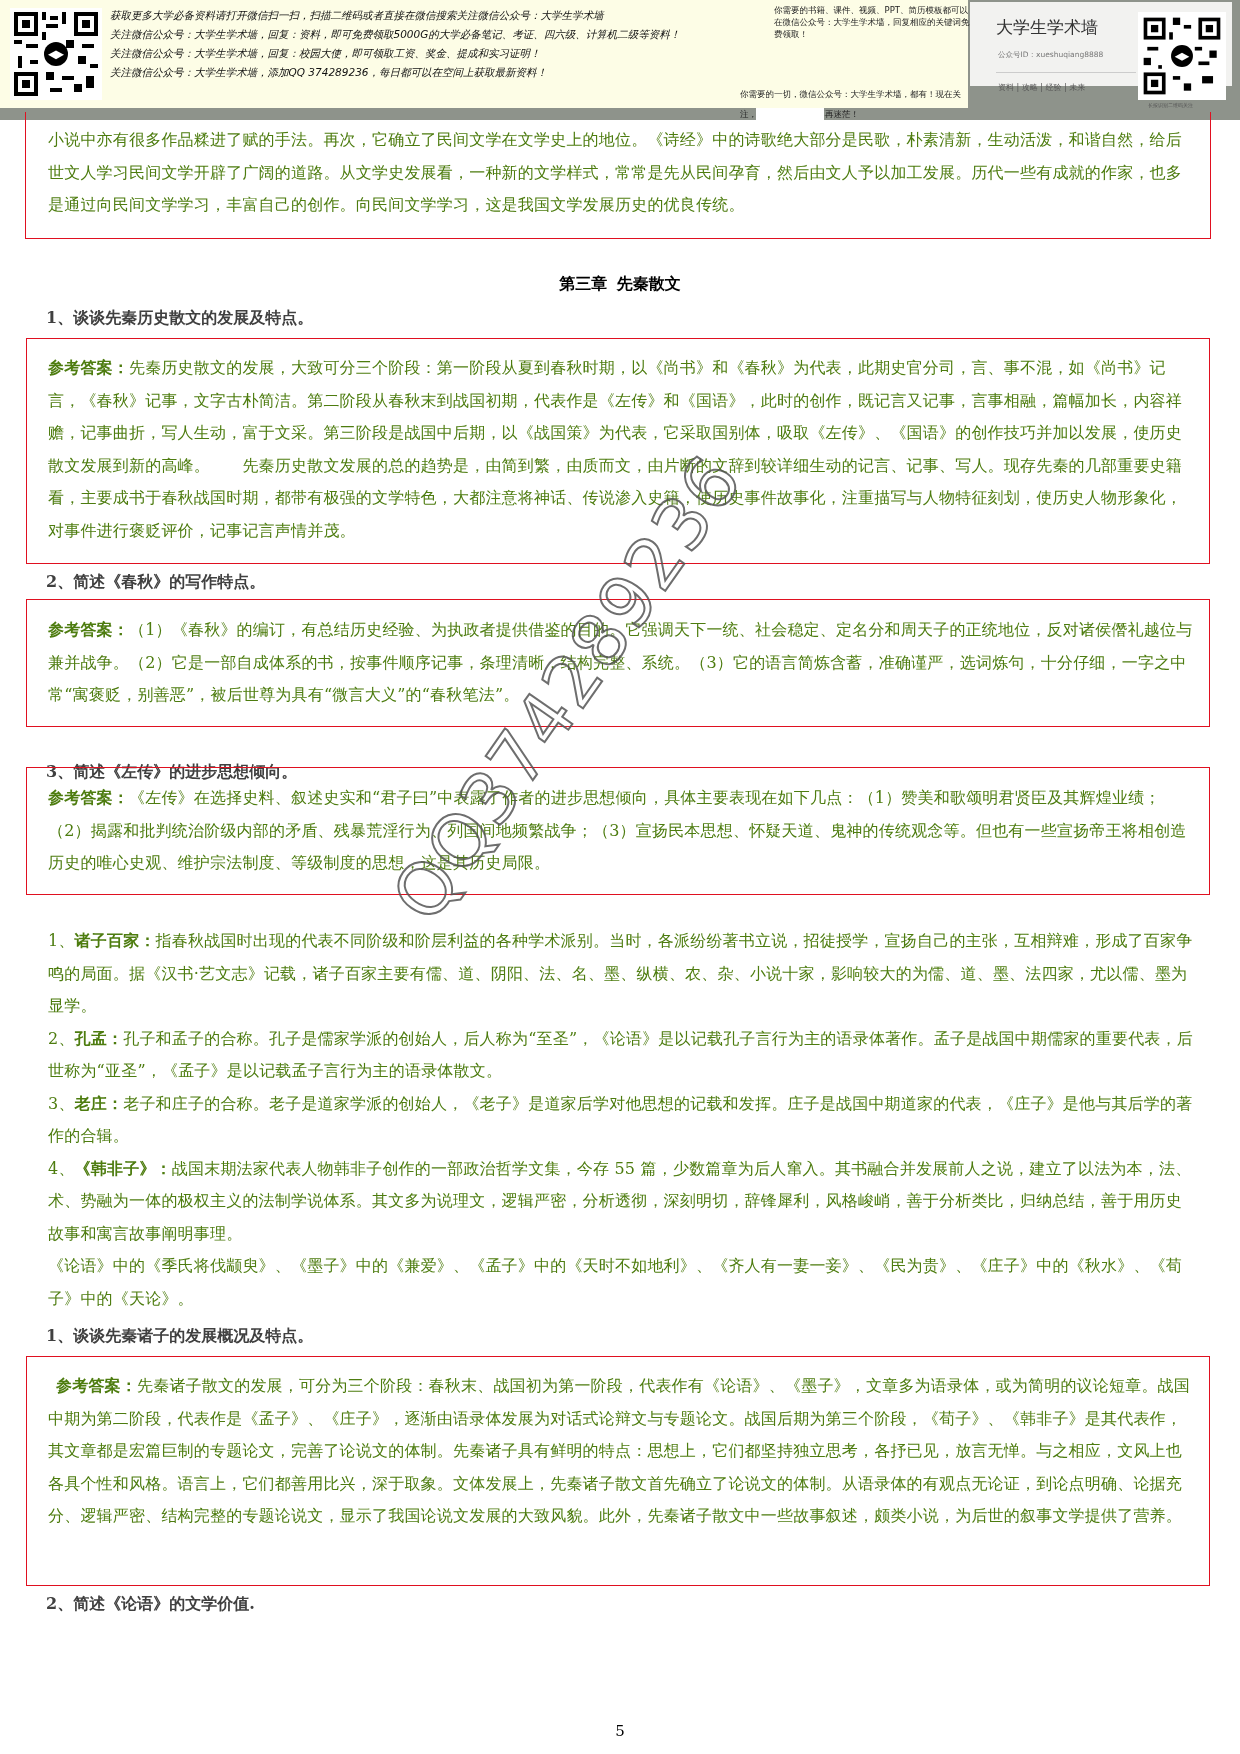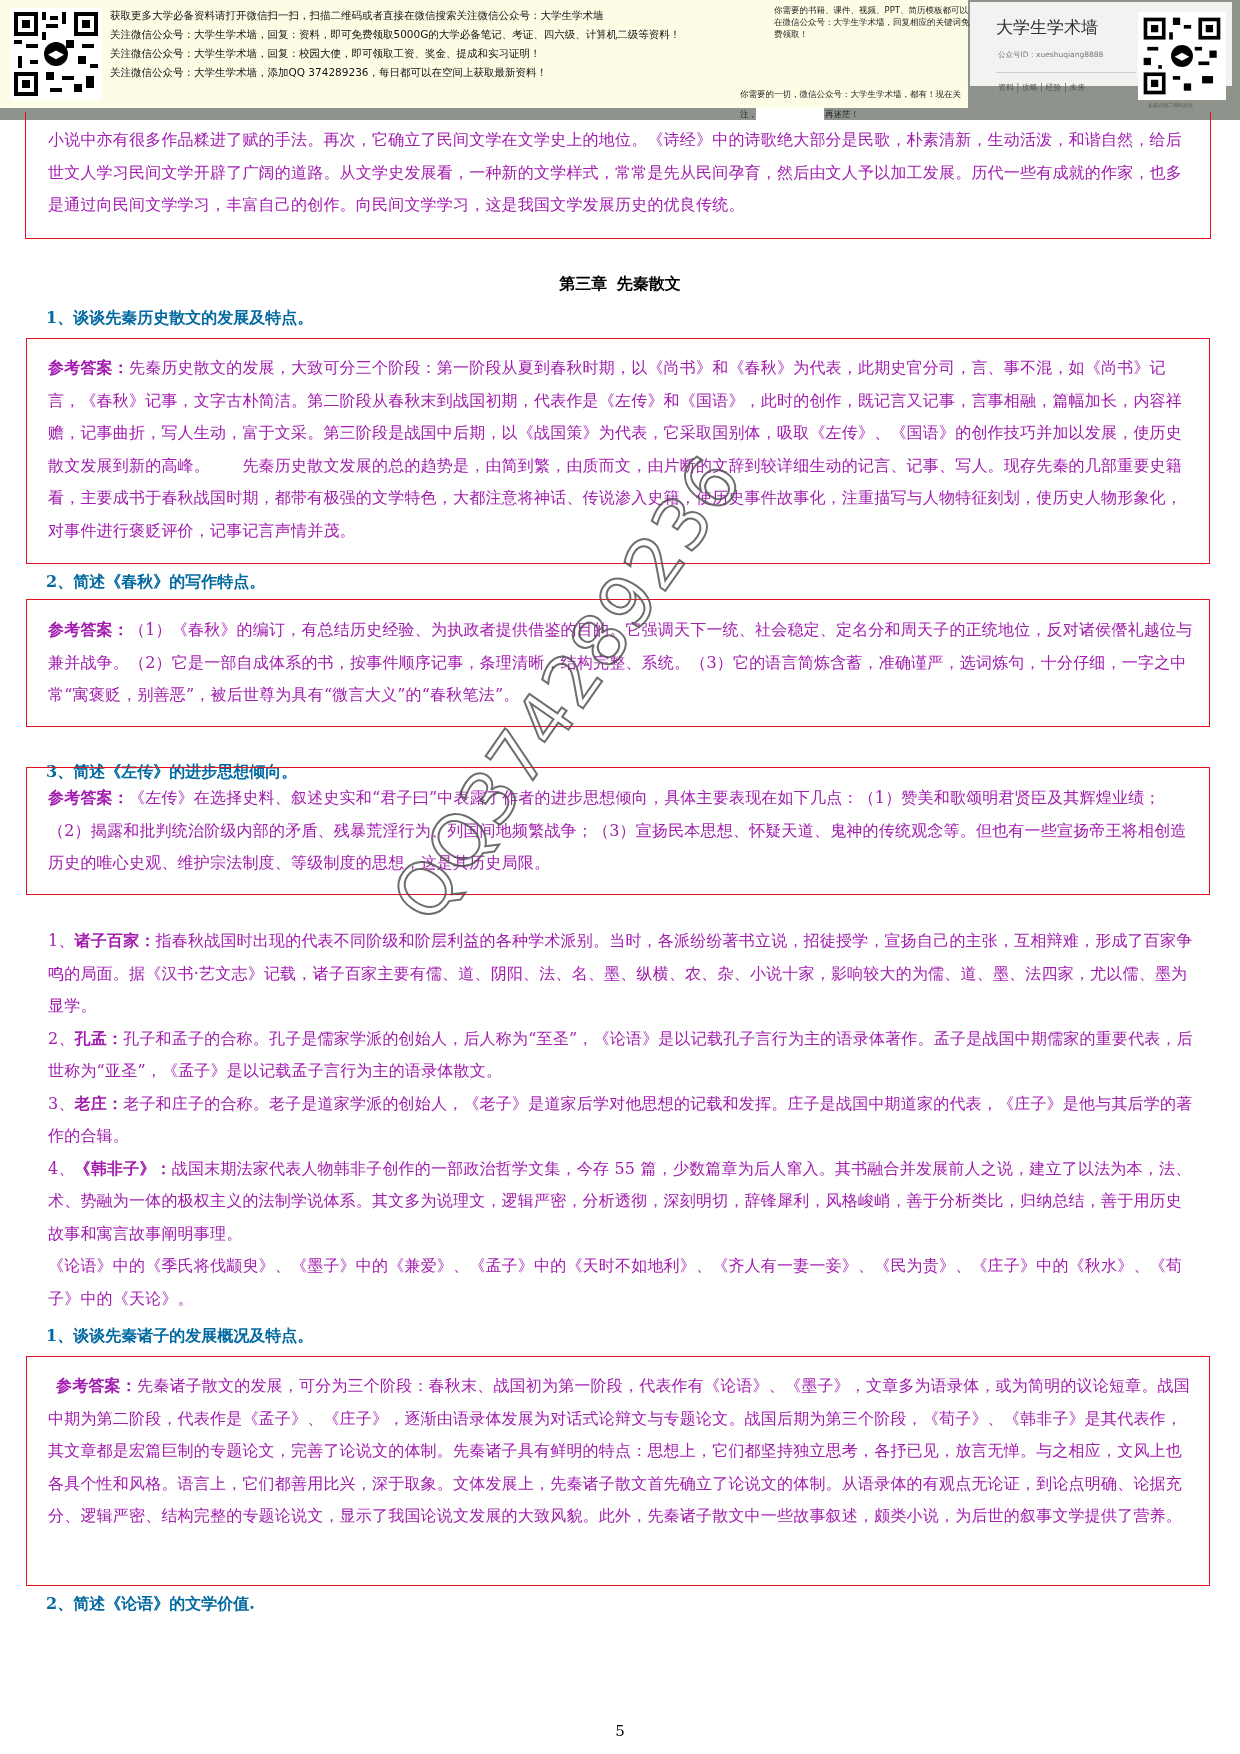--- a/index.html
+++ b/index.html
@@ -5,38 +5,38 @@
   html, body { margin:0; padding:0; }
   body { width:1240px; height:1754px; position:relative; background:#ffffff; overflow:hidden;
          font-family:"DejaVu Serif","Liberation Serif",serif; color:#1f3864; }
   
   .banner { position:absolute; left:0; top:0; width:1240px; height:120px; background:#8e938b; }
   .banner-main { position:absolute; left:0; top:0; width:968px; height:108px; background:#fdfde6; }
   .qr { position:absolute; background:#fff; }
   .qr svg { display:block; }
   .qr-left { left:10px; top:8px; width:92px; height:92px; }
   .banner-lines { position:absolute; left:110px; top:6px; width:660px; font-family:"DejaVu Sans","Liberation Sans",sans-serif;
-                  font-size:10.5px; color:#111; line-height:19px; white-space:nowrap; }
+                  font-size:10.5px; color:#111; line-height:19px; white-space:nowrap;font-style:italic; }
   .banner-side1 { position:absolute; left:774px; top:4px; width:196px; font-family:"DejaVu Sans","Liberation Sans",sans-serif;
                   font-size:8.5px; color:#222; line-height:12px; }
   .banner-side2 { position:absolute; left:740px; top:84px; width:230px; font-family:"DejaVu Sans","Liberation Sans",sans-serif;
                   font-size:8.5px; color:#222; line-height:20px; }
   .card { position:absolute; left:970px; top:2px; width:262px; height:84px; background:#f2f2f0; }
   .card-title { position:absolute; left:26px; top:14px; font-family:"DejaVu Sans","Liberation Sans",sans-serif; font-size:17px; color:#333; }
   .card-id { position:absolute; left:28px; top:48px; font-family:"DejaVu Sans","Liberation Sans",sans-serif; font-size:7.5px; color:#777; }
   .card-rule { position:absolute; left:26px; top:70px; width:140px; height:1px; background:#ccc; }
   .card-links { position:absolute; left:28px; top:80px; font-family:"DejaVu Sans","Liberation Sans",sans-serif; font-size:8px; color:#555; white-space:nowrap; }
   .qr-right { left:1138px; top:12px; width:84px; height:84px; border:2px solid #fff; }
   .card-caption { position:absolute; left:1148px; top:102px; font-family:"DejaVu Sans","Liberation Sans",sans-serif; font-size:5px; color:#555; }
   .banner-strip { position:absolute; left:756px; top:108px; width:68px; height:12px; background:#fff; }
   
   .box { position:absolute; border:1.5px solid #e01020; box-sizing:border-box; }
-  .p { position:absolute; font-size:16px; line-height:32.5px; letter-spacing:0.2px; color:#a21caf; }
+  .p { position:absolute; font-size:16px; line-height:32.5px; letter-spacing:0.2px; color:#4d7c0f; }
   .b { font-weight:bold; }
-  .q { position:absolute; font-size:16px; font-weight:bold; color:#0369a1; white-space:nowrap; }
+  .q { position:absolute; font-size:16px; font-weight:bold; color:#404040; white-space:nowrap; }
   .chapter { position:absolute; left:0; width:1240px; top:274px; text-align:center; font-family:Liberation Mono, monospace;
              font-weight:bold; font-size:16px; color:#000; }
   .pagenum { position:absolute; top:1722px; left:0; width:1240px; text-align:center; font-size:15px; color:#000; }
   .watermark { position:absolute; left:410px; top:870px; font-family:"DejaVu Sans","Liberation Sans",sans-serif; font-size:72px;
                color:transparent; -webkit-text-stroke:2px #555; transform:rotate(-55deg); transform-origin:left center;
                white-space:nowrap; letter-spacing:2px; opacity:0.85; pointer-events:none; }
 </style>
 </head>
 <body>
 

